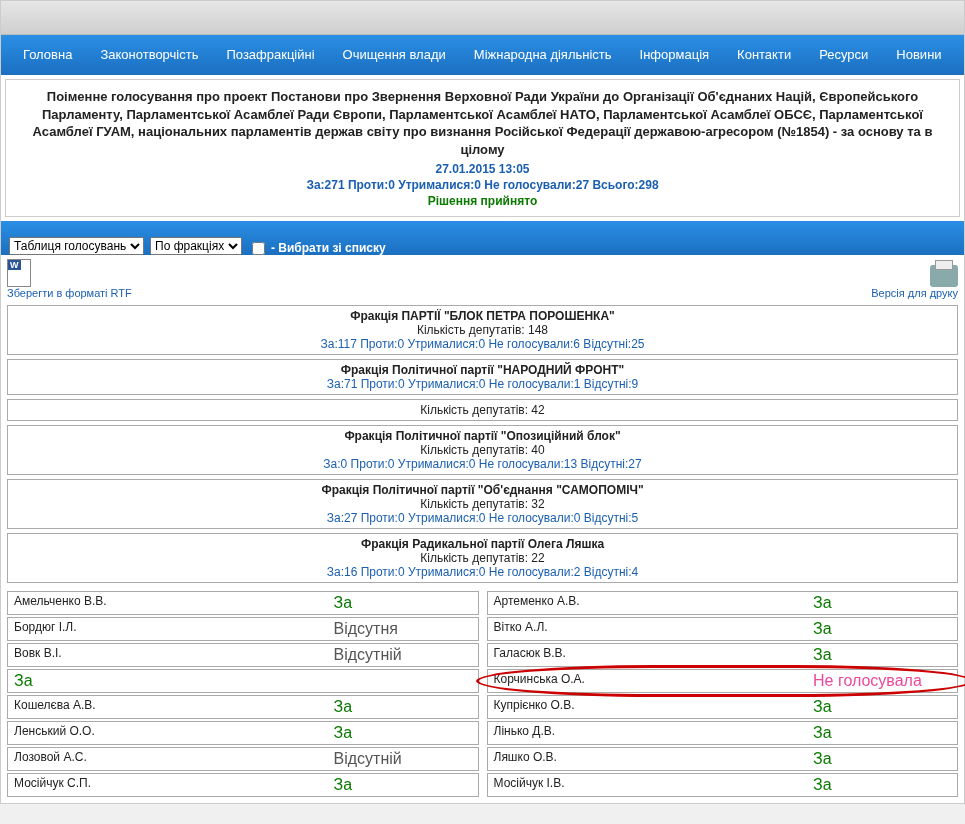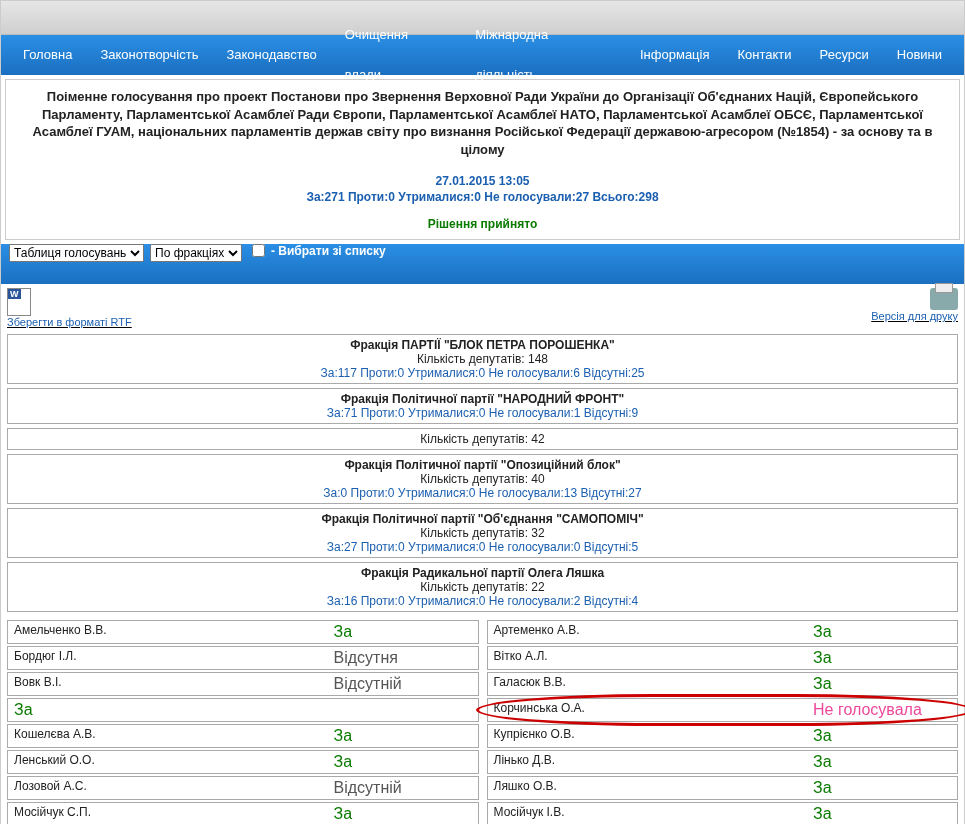--- a/index.html
+++ b/index.html
@@ -2,28 +2,28 @@
 <html><head>
 <meta charset="utf-8">
 <style>
   * { box-sizing: border-box; margin: 0; padding: 0; }
   body { font-family: Arial, Helvetica, sans-serif; font-size: 12px; background: #f0f0f0; width: 965px; }
   .header-strip { height: 34px; background: linear-gradient(180deg,#e6e6e6 0%,#cfcfcf 100%); border-bottom:1px solid #bbb; }
   .main-nav { background: linear-gradient(180deg,#2a8fe5 0%,#1b6fc0 100%); display:flex; align-items:center; height:40px; padding:0 8px; color:#fff; font-size:13px; }
   .main-nav a { color:#fff; text-decoration:none; padding:0 14px; display:inline-block; line-height:40px; cursor:pointer; }
   .title-block { background:#fff; border:1px solid #ccc; margin:4px; padding:8px 14px; text-align:center; }
   .title-text { font-weight:bold; font-size:13px; color:#222; line-height:1.35; }
-  .title-date { color:#1b5fb0; font-weight:bold; margin-top:16px; }
+  .title-date { color:#1b5fb0; font-weight:bold; margin-top:4px; }
   .title-stats { color:#1b5fb0; font-weight:bold; margin-top:2px; }
-  .title-decision { color:#0a7a00; font-weight:bold; margin-top:13px; }
-  .filter-bar { background: linear-gradient(180deg,#2a8fe5 0%,#1b6fc0 100%); height:40px; display:flex; align-items:flex-start; padding:0 8px; gap:6px; }
+  .title-decision { color:#0a7a00; font-weight:bold; margin-top:2px; }
+  .filter-bar { background: linear-gradient(180deg,#2a8fe5 0%,#1b6fc0 100%); height:34px; display:flex; align-items:flex-end; padding:0 8px; gap:6px; }
   .filter-bar select { font-size:12px; }
   .filter-bar label { color:#fff; font-weight:bold; font-size:12px; }
   .filter-bar input[type=checkbox]{ margin-left:4px; }
-  .export-row { display:flex; justify-content:space-between; padding:4px 6px 2px 6px; background:#fff;text-decoration:underline; }
+  .export-row { display:flex; justify-content:space-between; align-items:flex-end; padding:4px 6px 2px 6px; background:#fff; }
   .export-left, .export-right { display:flex; flex-direction:column; align-items:center; font-size:11px; text-decoration:none; cursor:pointer; }
   .export-left { color:#1b5fb0; align-items:flex-start; }
   .export-right { color:#1b5fb0; align-items:flex-end; }
   .word-icon { width:24px; height:28px; border:1px solid #888; background:#fff; position:relative; display:flex; align-items:flex-start; justify-content:flex-start; }
   .word-icon::before{ content:"W"; background:#2a5599; color:#fff; font-weight:bold; font-size:9px; padding:0 2px; position:absolute; top:0; left:0;}
   .printer-icon { width:28px; height:22px; background:#8aa; border-radius:3px; position:relative; }
   .printer-icon::before{content:""; position:absolute; top:-5px; left:5px; right:5px; height:8px; background:#eee; border:1px solid #999;}
   .fractions { padding:0 6px 6px 6px; background:#fff; }
   .fraction-block { border:1px solid #aaa; margin-top:4px; text-align:center; padding:3px 0; }
   .fraction-name { font-weight:bold; font-size:12px; color:#222; }
@@ -45,21 +45,21 @@
 </style>
 </head>
 <body>
 
 <div class="page">
   <div class="header-strip"></div>
 
   <div class="main-nav">
     <a>Головна</a>
     <a>Законотворчість</a>
-    <a>Законодавство</a>
+    <a>Позафракційні</a>
     <a>Очищення влади</a>
     <a>Міжнародна діяльність</a>
     <a>Інформація</a>
     <a>Контакти</a>
     <a>Ресурси</a>
     <a>Новини</a>
   </div>
 
   <div class="title-block">
     <div class="title-text">Поіменне голосування про проект Постанови про Звернення Верховної Ради України до Організації Об'єднаних Націй, Європейського Парламенту, Парламентської Асамблеї Ради Європи, Парламентської Асамблеї НАТО, Парламентської Асамблеї ОБСЄ, Парламентської Асамблеї ГУАМ, національних парламентів держав світу про визнання Російської Федерації державою-агресором (№1854) - за основу та в цілому</div>

